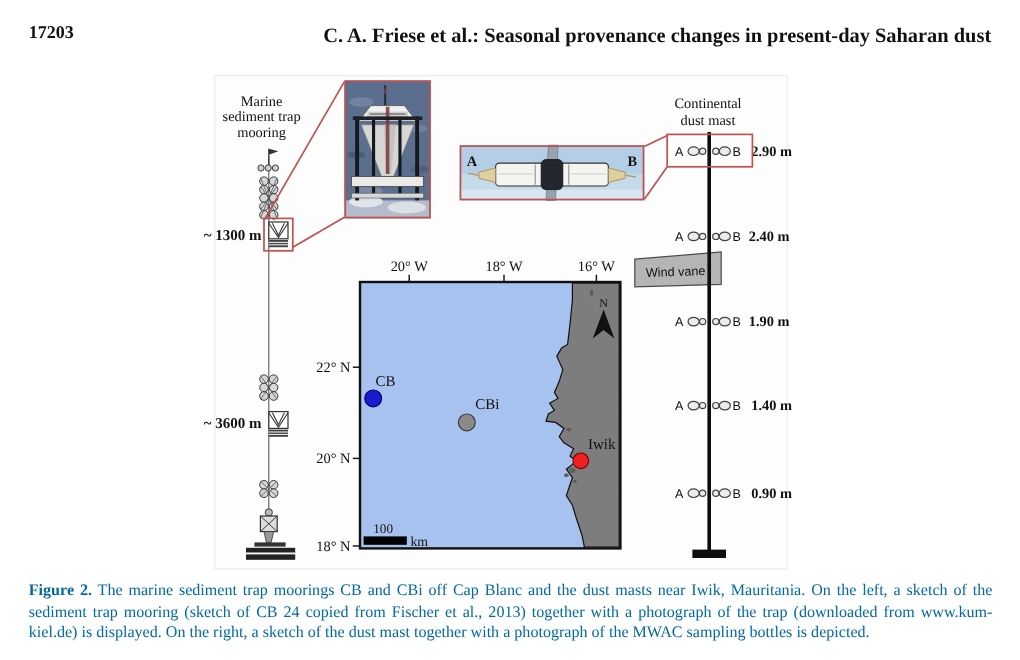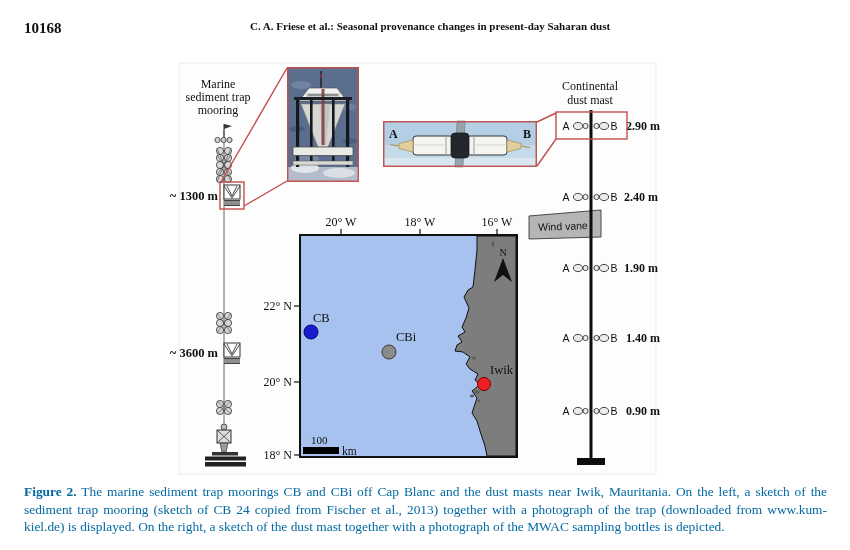--- a/index.html
+++ b/index.html
@@ -1,33 +1,33 @@
 <!DOCTYPE html>
 <html><head>
 <meta charset="utf-8">
 <style>
   html,body{margin:0;padding:0;background:#ffffff;}
   .page{position:relative;width:850px;height:550px;background:#fff;overflow:hidden;
         font-family:"Liberation Serif",serif;color:#111;}
   .pageno{position:absolute;left:24px;top:20px;font-size:15px;font-weight:bold;}
-  .runtitle{position:absolute;left:250px;right:24px;top:20px;font-size:11px;font-weight:bold;text-align:left;}
+  .runtitle{position:absolute;left:250px;right:24px;top:20px;font-size:17px;font-weight:bold;text-align:right;}
   .figwrap{position:absolute;left:0;top:0;width:850px;height:391px;}
   .caption{position:absolute;left:24px;top:483px;width:803px;font-size:13.4px;line-height:17.6px;
            text-align:justify;color:#0369a1;}
   svg text{font-family:"Liberation Serif",serif;fill:#111;}
   svg text.sans{font-family:"Liberation Sans",sans-serif;}
   svg text.bold{font-weight:bold;}
   .redline{stroke:#c0504d;stroke-width:1.4;fill:none;}
 </style>
 </head>
 <body>
 
 <div class="page">
 
-  <div class="pageno">10168</div>
+  <div class="pageno">17203</div>
   <div class="runtitle">C. A. Friese et al.: Seasonal provenance changes in present-day Saharan dust</div>
 
   <div class="figwrap">
   <svg width="850" height="550" viewBox="0 0 850 550">
 
     <rect x="179" y="63" width="477" height="411" fill="#fdfdfe" stroke="#ececec" stroke-width="1"></rect>
 
     <g>
       <text x="218" y="88" font-size="12" text-anchor="middle">Marine</text>
       <text x="218" y="101" font-size="12" text-anchor="middle">sediment trap</text>

